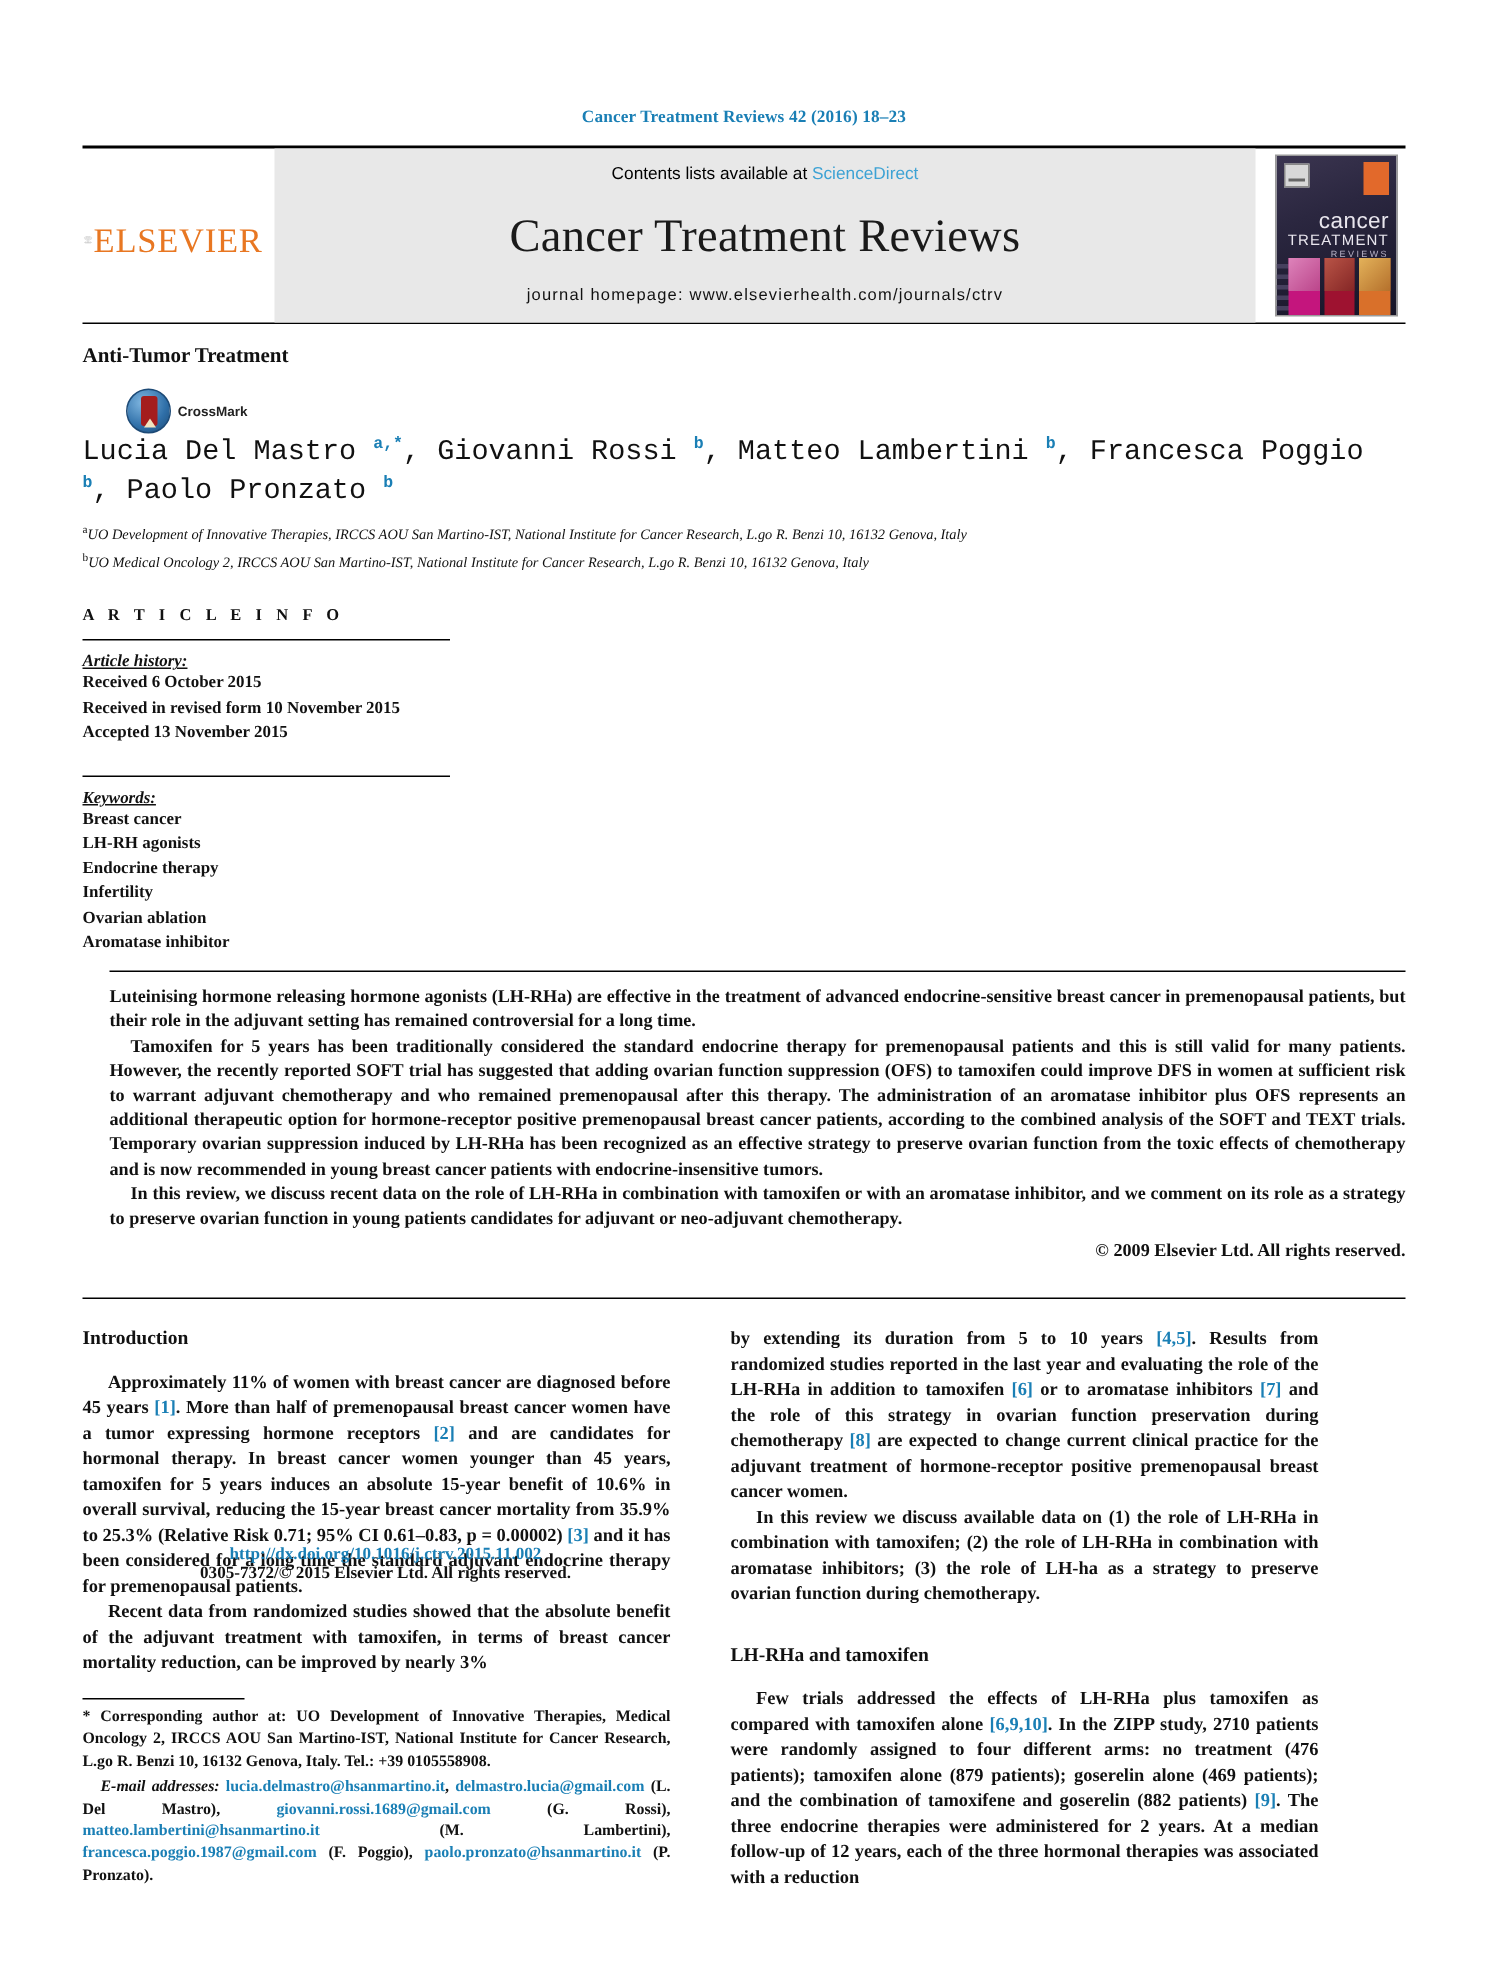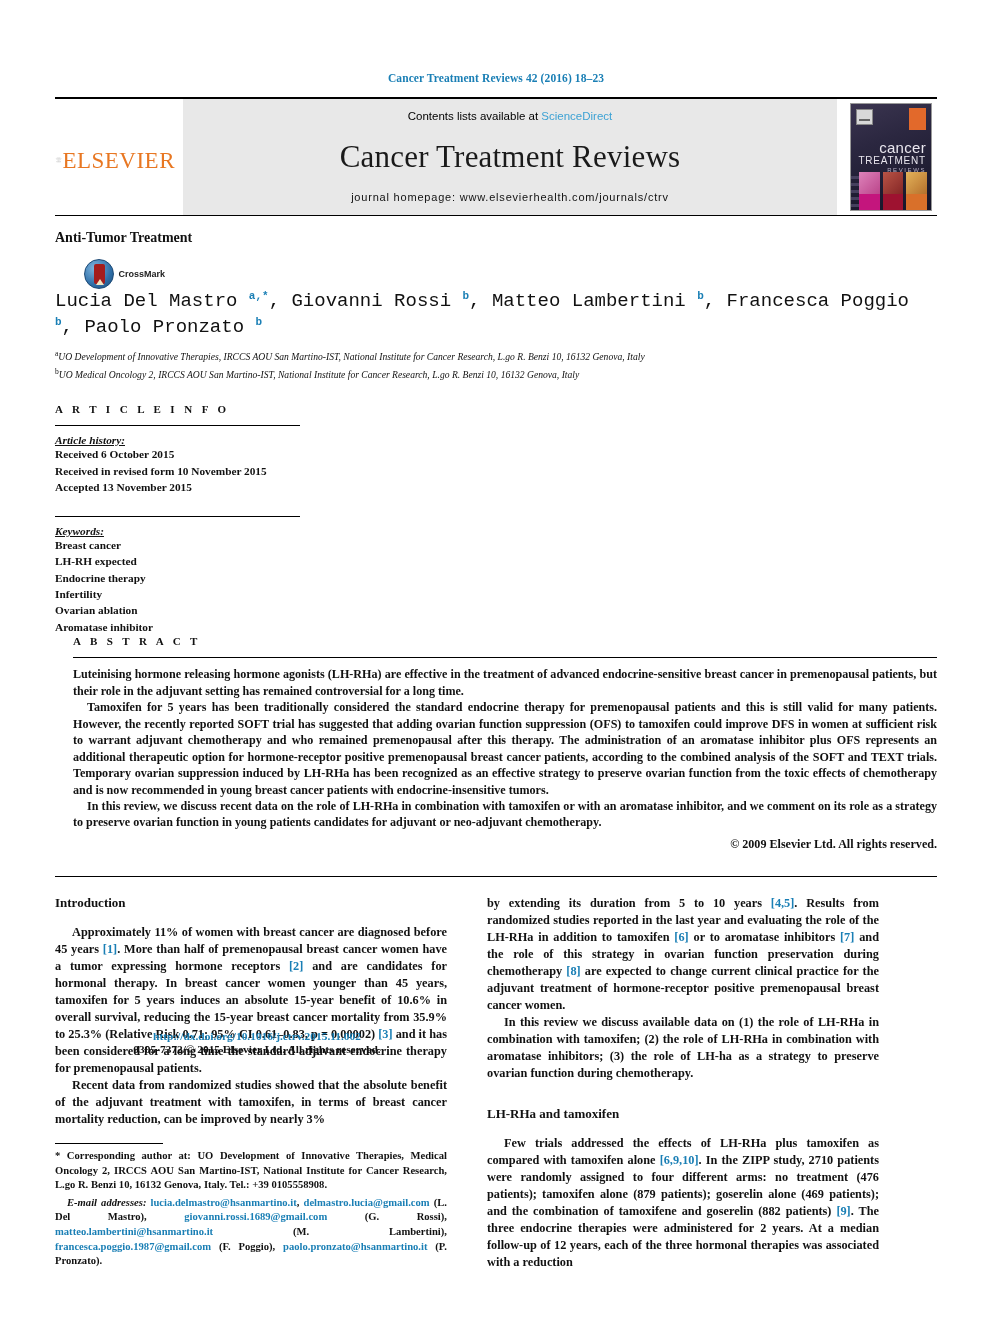--- a/index.html
+++ b/index.html
@@ -321,30 +321,29 @@
       <div class="hr-sec"></div>
       <div class="hist-title">Article history:</div>
       <div class="hist-line">Received 6 October 2015</div>
       <div class="hist-line">Received in revised form 10 November 2015</div>
       <div class="hist-line">Accepted 13 November 2015</div>
 
       <div class="kw-block">
         <div class="hr-sec"></div>
         <div class="kw-title">Keywords:</div>
         <div class="kw-line">Breast cancer</div>
-        <div class="kw-line">LH-RH expected</div>
+        <div class="kw-line">LH-RH agonists</div>
         <div class="kw-line">Endocrine therapy</div>
         <div class="kw-line">Infertility</div>
         <div class="kw-line">Ovarian ablation</div>
         <div class="kw-line">Aromatase inhibitor</div>
       </div>
     </div>
 
     <div class="col-abstract">
-      <div class="sec-label">A B S T R A C T</div>
       <div class="hr-sec"></div>
       <p class="abs-p">Luteinising hormone releasing hormone agonists (LH-RHa) are effective in the treatment of advanced endocrine-sensitive breast cancer in premenopausal patients, but their role in the adjuvant setting has remained controversial for a long time.</p>
       <p class="abs-p">Tamoxifen for 5 years has been traditionally considered the standard endocrine therapy for premenopausal patients and this is still valid for many patients. However, the recently reported SOFT trial has suggested that adding ovarian function suppression (OFS) to tamoxifen could improve DFS in women at sufficient risk to warrant adjuvant chemotherapy and who remained premenopausal after this therapy. The administration of an aromatase inhibitor plus OFS represents an additional therapeutic option for hormone-receptor positive premenopausal breast cancer patients, according to the combined analysis of the SOFT and TEXT trials. Temporary ovarian suppression induced by LH-RHa has been recognized as an effective strategy to preserve ovarian function from the toxic effects of chemotherapy and is now recommended in young breast cancer patients with endocrine-insensitive tumors.</p>
       <p class="abs-p">In this review, we discuss recent data on the role of LH-RHa in combination with tamoxifen or with an aromatase inhibitor, and we comment on its role as a strategy to preserve ovarian function in young patients candidates for adjuvant or neo-adjuvant chemotherapy.</p>
       <div class="copyright">© 2009 Elsevier Ltd. All rights reserved.</div>
     </div>
   </div>
 
   <div class="body-rule"></div>
 

